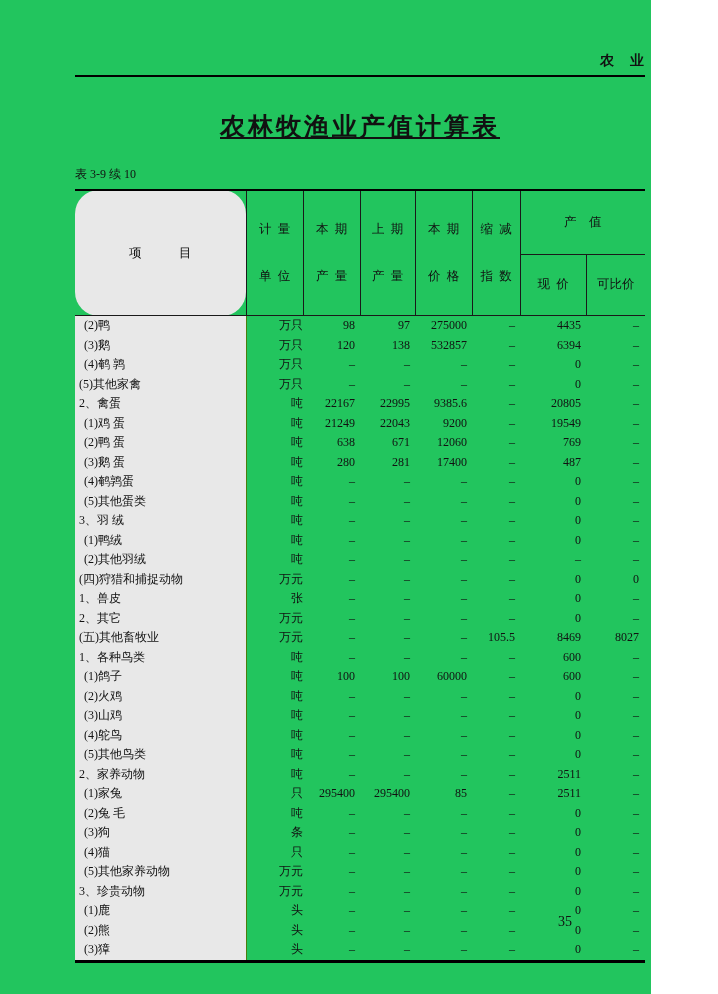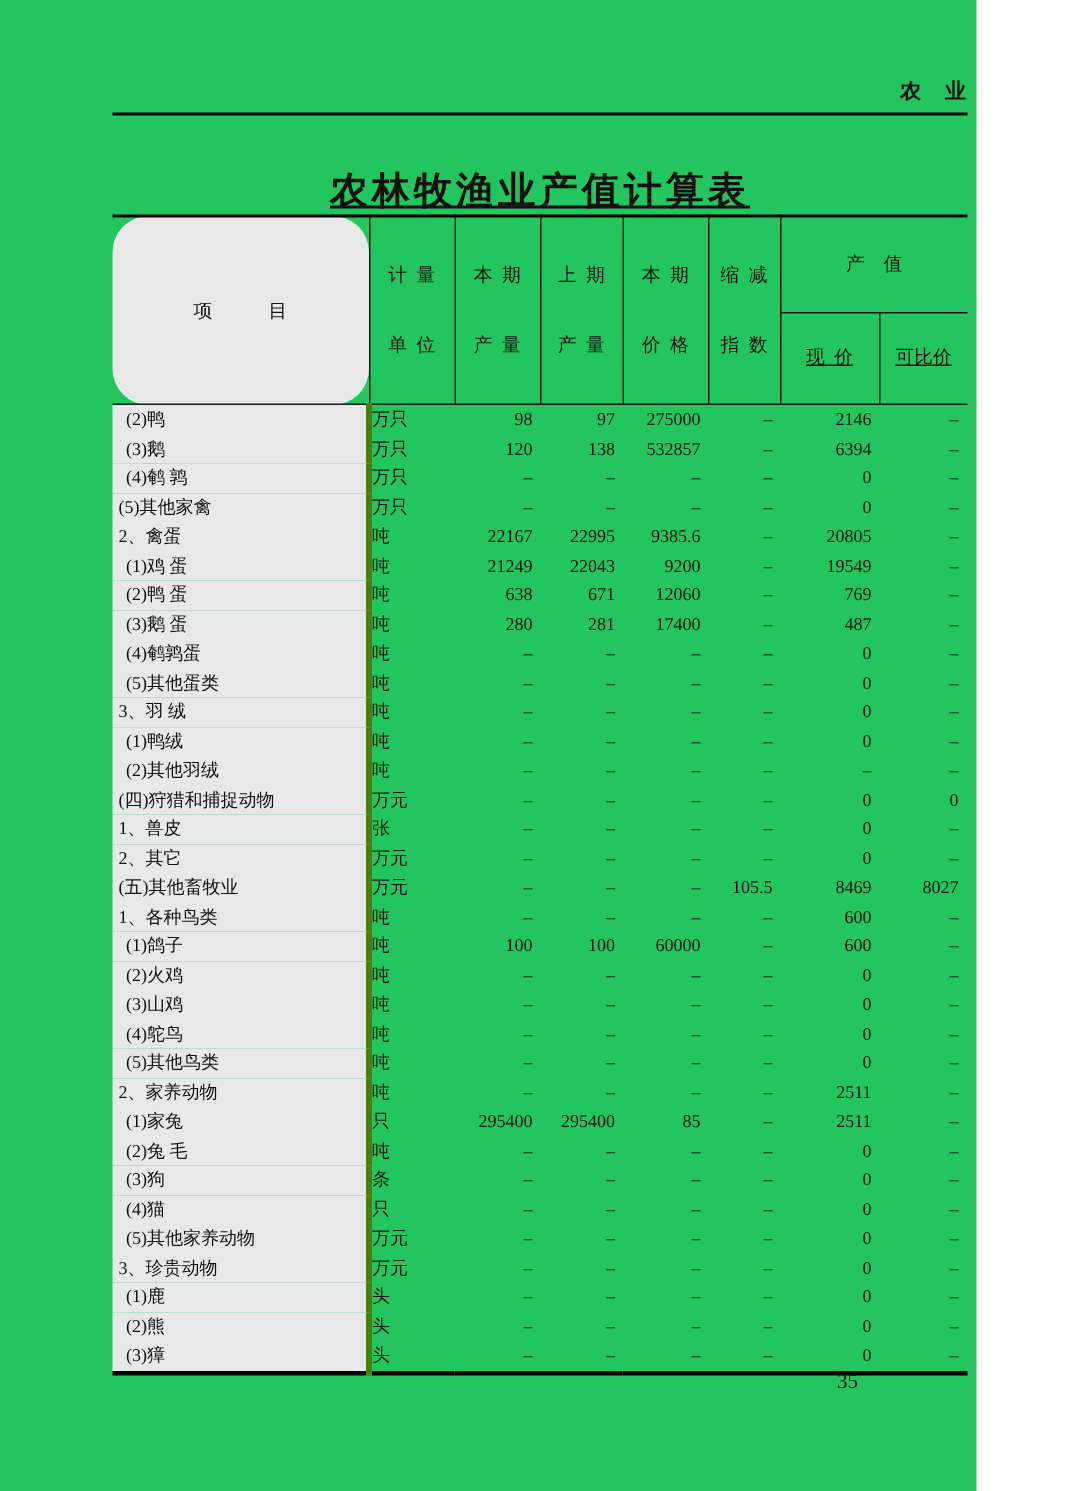--- a/index.html
+++ b/index.html
@@ -32,52 +32,53 @@
   }
   thead th {
     font-weight:normal; font-size:12.5px; white-space:pre;
     vertical-align:middle; text-align:center; padding:0;
     border-right:1px solid #1a1a1a; border-bottom:1px solid #1a1a1a;
   }
   thead th.h-last, thead th.sub-last { border-right:none;margin-top:22px; }
   thead th.two-line { height:44px; }
   thead th.two-line div { line-height:17px; }
   thead th.group { height:22px; }
-  thead tr.sub-row th { height:21px;text-decoration:underline; }
+  thead tr.sub-row th { height:21px; }
   th.col-item { background:#e8e8e8;border-radius:24px; }
 
   tbody td {
     font-size:12px; line-height:19.5px; height:19.5px;
     padding:0; white-space:pre; border:none; vertical-align:middle;
   }
   td.c-item {
-    background:#e8e8e8; border-right:4px solid #4d7c0f;
+    background:#e8e8e8; border-right:1px solid #4d7c0f;
     text-align:left; padding-left:4px;
   }
   td.c-item.indent-1 { padding-left:9px; }
-  td.c-unit { text-align:left;margin-left:20px; }
+  td.c-unit { text-align:right;margin-left:20px; }
   td.c-num { text-align:right; padding-right:5px; }
   td.c-num.c-lastcol { padding-right:6px; }
 
   .page-number {
     position:absolute; top:914px; right:73px;
     font-size:14px;
   }
 </style>
 </head>
 <body>
 
 <div class="page">
   <div class="content">
 
     <span class="section-label">农　业</span>
     <div class="header-rule"></div>
 
     <h1 class="doc-title">农林牧渔业产值计算表</h1>
 
+    <div class="table-caption">表 3-9 续 10</div>
 
     <table class="data-table">
       <colgroup>
         <col style="width:171px">
           <col style="width:57px">
           <col style="width:57px">
           <col style="width:55px">
         <col style="width:57px">
           <col style="width:48px">
           <col style="width:66px">
@@ -114,21 +115,21 @@
         </tr>
       </thead>
       <tbody>
           <tr>
     <td class="c-item indent-1">(2)鸭</td>
     <td class="c-unit">万只</td>
     <td class="c-num">98</td>
     <td class="c-num">97</td>
     <td class="c-num">275000</td>
     <td class="c-num">–</td>
-    <td class="c-num">2146</td>
+    <td class="c-num">4435</td>
     <td class="c-num c-lastcol">–</td>
   </tr>
           <tr>
     <td class="c-item indent-1">(3)鹅</td>
     <td class="c-unit">万只</td>
     <td class="c-num">120</td>
     <td class="c-num">138</td>
     <td class="c-num">532857</td>
     <td class="c-num">–</td>
     <td class="c-num">6394</td>

